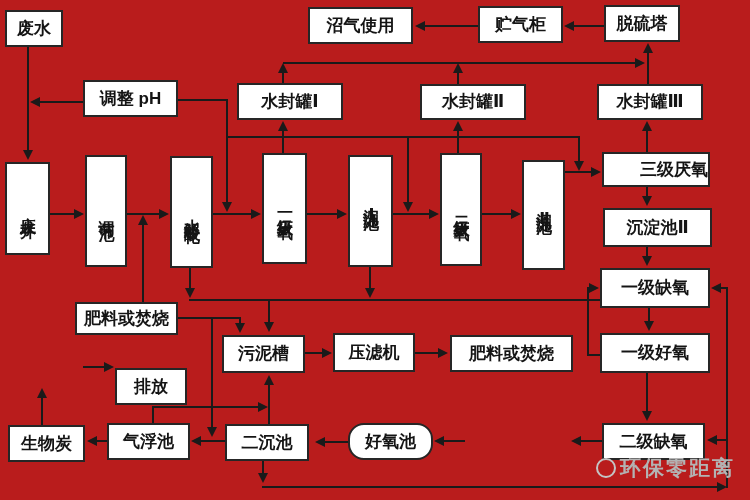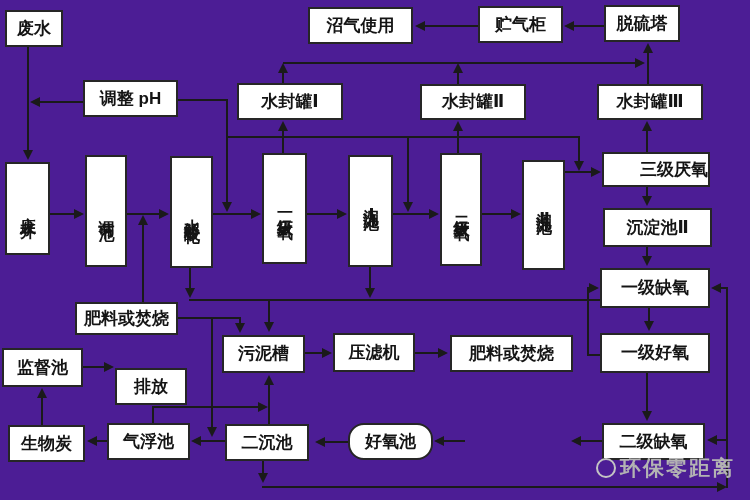--- a/index.html
+++ b/index.html
@@ -1,16 +1,16 @@
 <!DOCTYPE html>
 <html><head>
 <meta charset="utf-8">
 <style>
   html,body{margin:0;padding:0;background:#fff;}
-  .stage{position:relative;width:750px;height:500px;background:#4c1d95;overflow:hidden;
+  .stage{position:relative;width:750px;height:500px;background:#b91c1c;overflow:hidden;
          font-family:"Liberation Sans","DejaVu Sans",sans-serif;}
   .node{position:absolute;box-sizing:border-box;border:2px solid #262626;background:#ffffff;
         display:flex;align-items:center;justify-content:center;font-weight:bold;
         font-size:17px;color:#141414;z-index:2;text-align:center;line-height:1.05;}
   .node.v{writing-mode:vertical-rl;text-orientation:upright;font-size:16px;letter-spacing:3px;}
   .ln{position:absolute;background:#1a1a1a;z-index:1;}
   .ah{position:absolute;width:0;height:0;z-index:1;}
   .ah.r{border-top:5px solid transparent;border-bottom:5px solid transparent;border-left:10px solid #1a1a1a;}
   .ah.l{border-top:5px solid transparent;border-bottom:5px solid transparent;border-right:10px solid #1a1a1a;}
   .ah.u{border-left:5px solid transparent;border-right:5px solid transparent;border-bottom:10px solid #1a1a1a;}
@@ -214,23 +214,20 @@
     </div>
   <div class="node" style="left:225px;top:424px;width:84px;height:37px;">
       <span>二沉池</span>
     </div>
   <div class="node" style="left:107px;top:423px;width:83px;height:37px;">
       <span>气浮池</span>
     </div>
   <div class="node" style="left:8px;top:425px;width:77px;height:37px;">
       <span>生物炭</span>
     </div>
-  <div class="node" style="left:2px;top:348px;width:81px;height:39px;">
-      <span>监督池</span>
-    </div>
   <div class="node" style="left:115px;top:368px;width:72px;height:37px;">
       <span>排放</span>
     </div>
   <div class="node" style="left:75px;top:302px;width:103px;height:33px;">
       <span>肥料或焚烧</span>
     </div>
   <div class="node" style="left:222px;top:335px;width:83px;height:38px;">
       <span>污泥槽</span>
     </div>
   <div class="node" style="left:333px;top:333px;width:82px;height:39px;">

